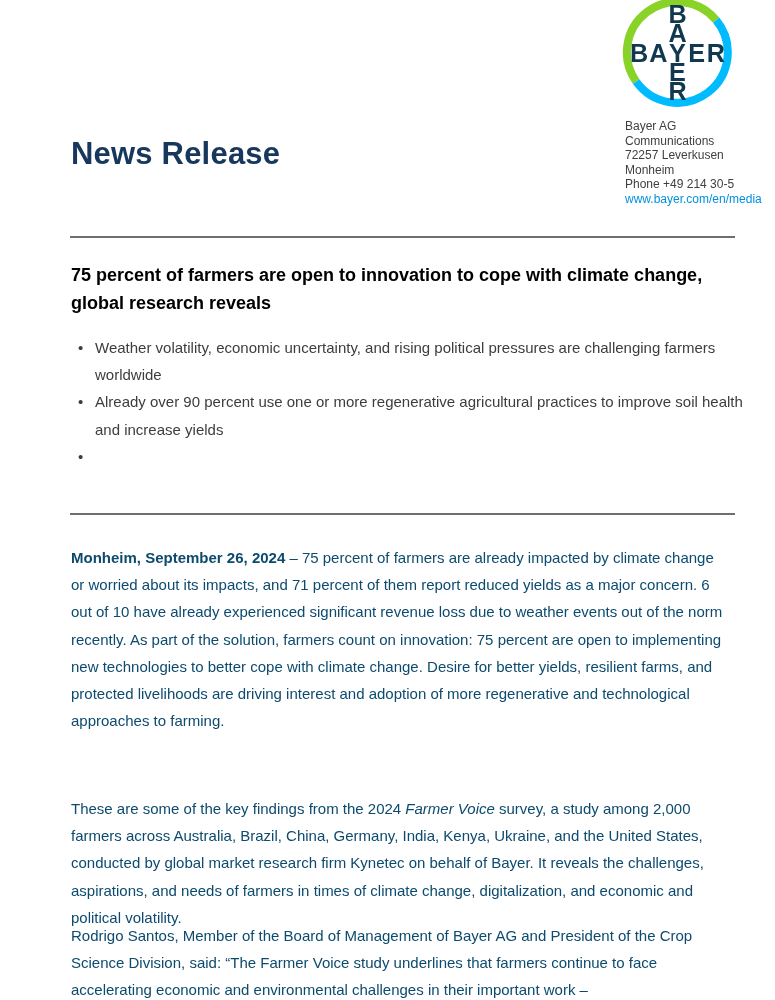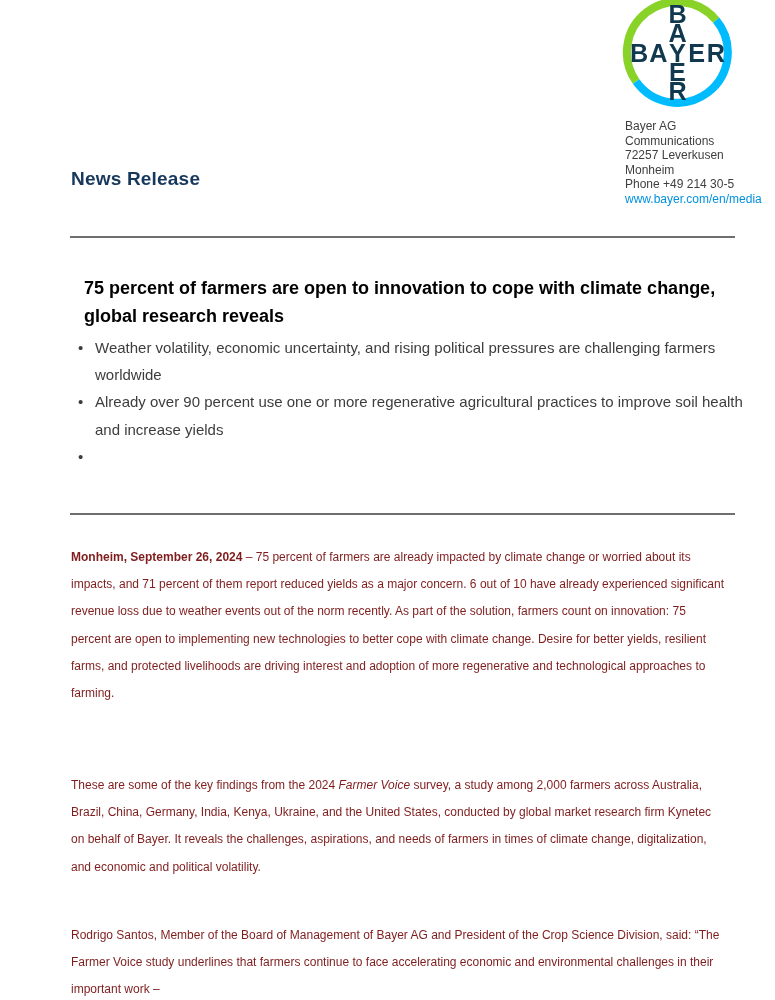--- a/index.html
+++ b/index.html
@@ -10,22 +10,22 @@
     background: #ffffff;
     overflow: hidden;
     font-family: "Liberation Sans", "DejaVu Sans", sans-serif;
     color: #3d3d3d;
   }
 
   
   .masthead-title {
     position: absolute;
     left: 71px;
-    top: 168px;
-    font-size: 19px;
+    top: 136px;
+    font-size: 31px;
     font-weight: bold;
     color: #17375D;
     letter-spacing: 0.2px;
   }
   .logo {
     position: absolute;
     left: 621px;
     top: -4px;
     width: 113px;
     height: 113px;
@@ -69,21 +69,21 @@
   
   .headline {
     position: absolute;
     left: 71px;
     top: 262px;
     width: 662px;
     font-size: 18px;
     font-weight: bold;
     line-height: 27.5px;
     color: #000000;
-    margin: 13px;
+    margin: 0;
   }
 
   
   .bullets {
     position: absolute;
     left: 71px;
     top: 334px;
     width: 672px;
     margin: 0;
     padding: 0;
@@ -94,26 +94,26 @@
   }
   .bullets li { position: relative; padding-left: 24px; }
   .bullets .marker { position: absolute; left: 7px; }
 
   
   .para {
     position: absolute;
     left: 71px;
     width: 654px;
     margin: 0;
-    font-size: 12px;
+    font-size: 15px;
     line-height: 27.2px;
-    color: #7f1d1d;
+    color: #0c4a6e;
   }
   .para-0 { top: 544px; }
-  .para-1 { top: 772px; }
+  .para-1 { top: 795px; }
   .para-2 { top: 922px; }
   .para .b { font-weight: bold; }
   .para .i { font-style: italic; }
 </style>
 </head>
 <body>
 
 <div class="page">
 
   <div class="masthead-title">News Release</div>

